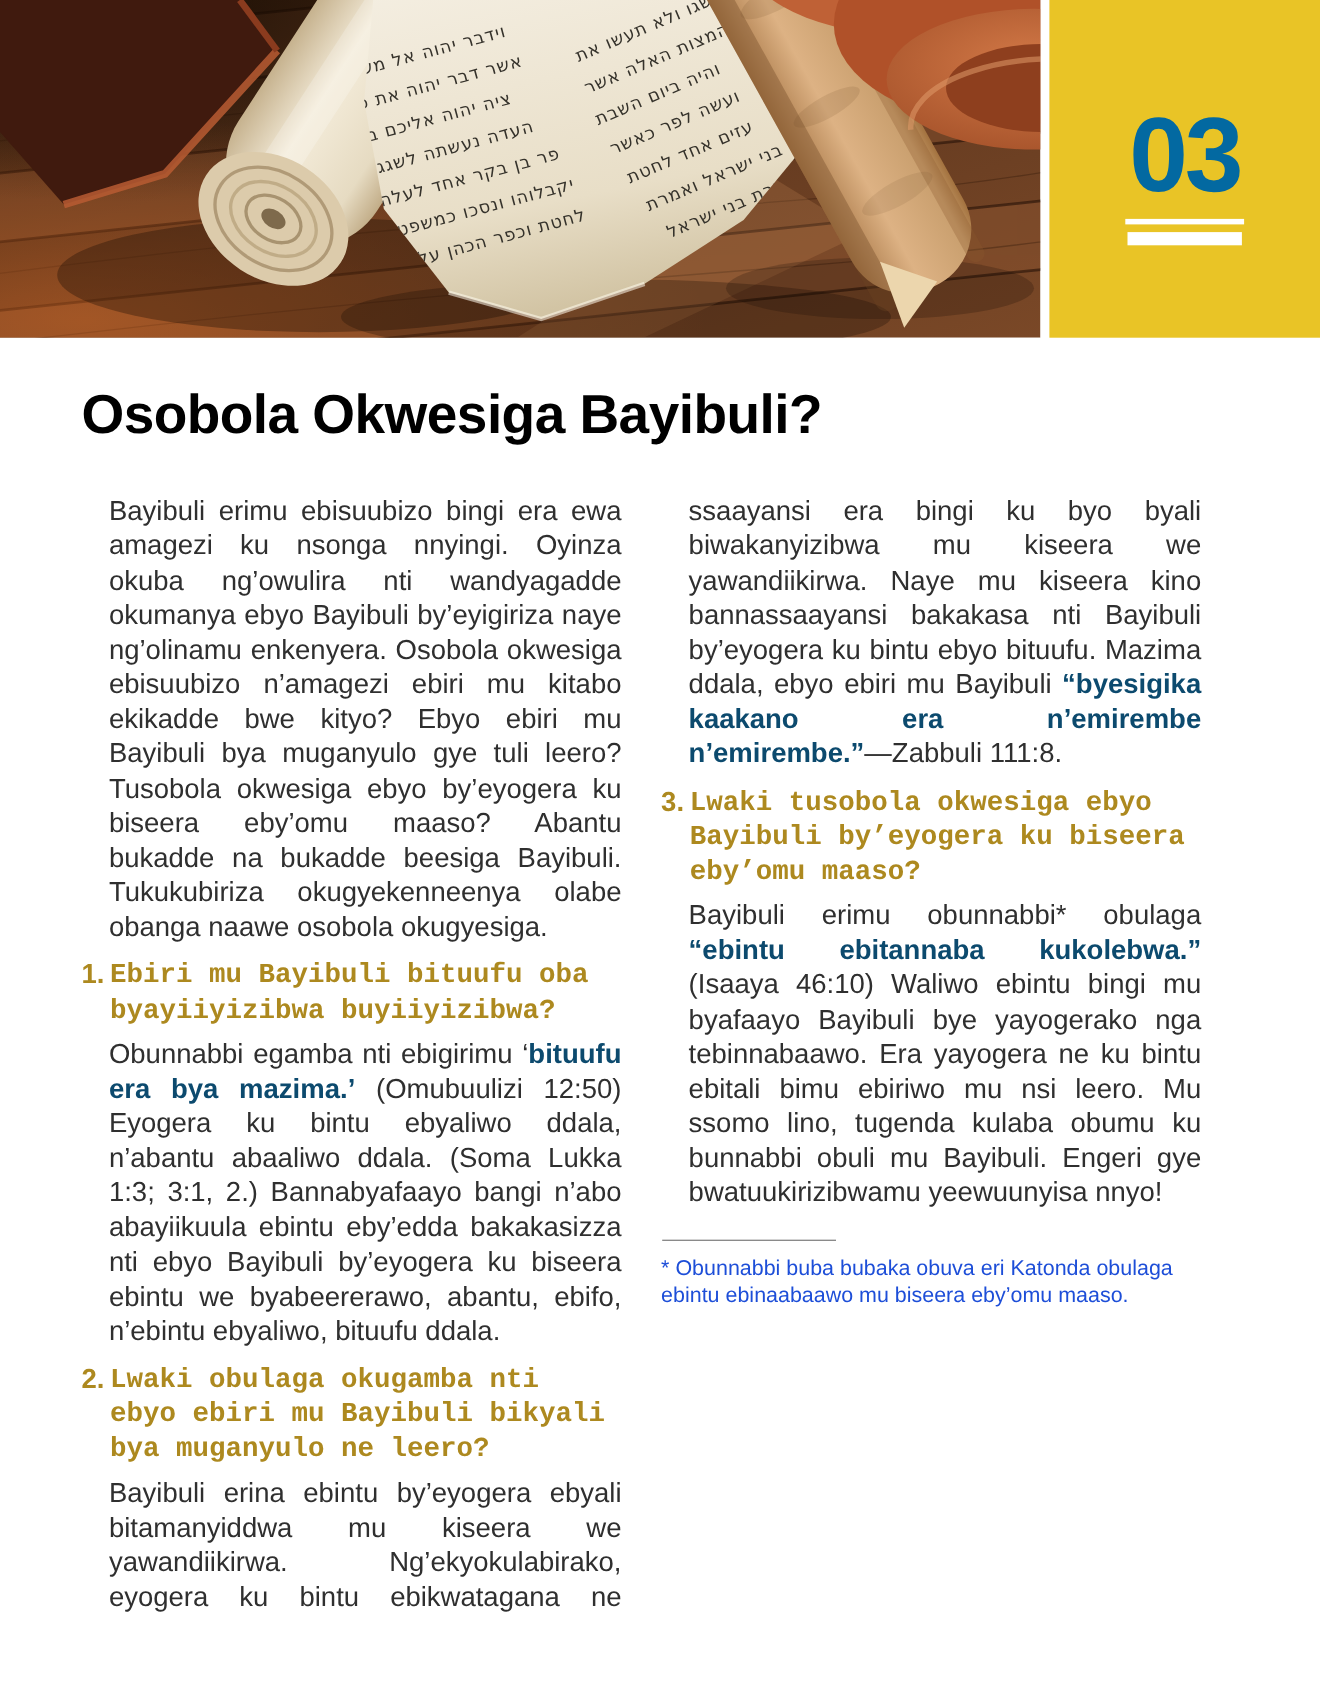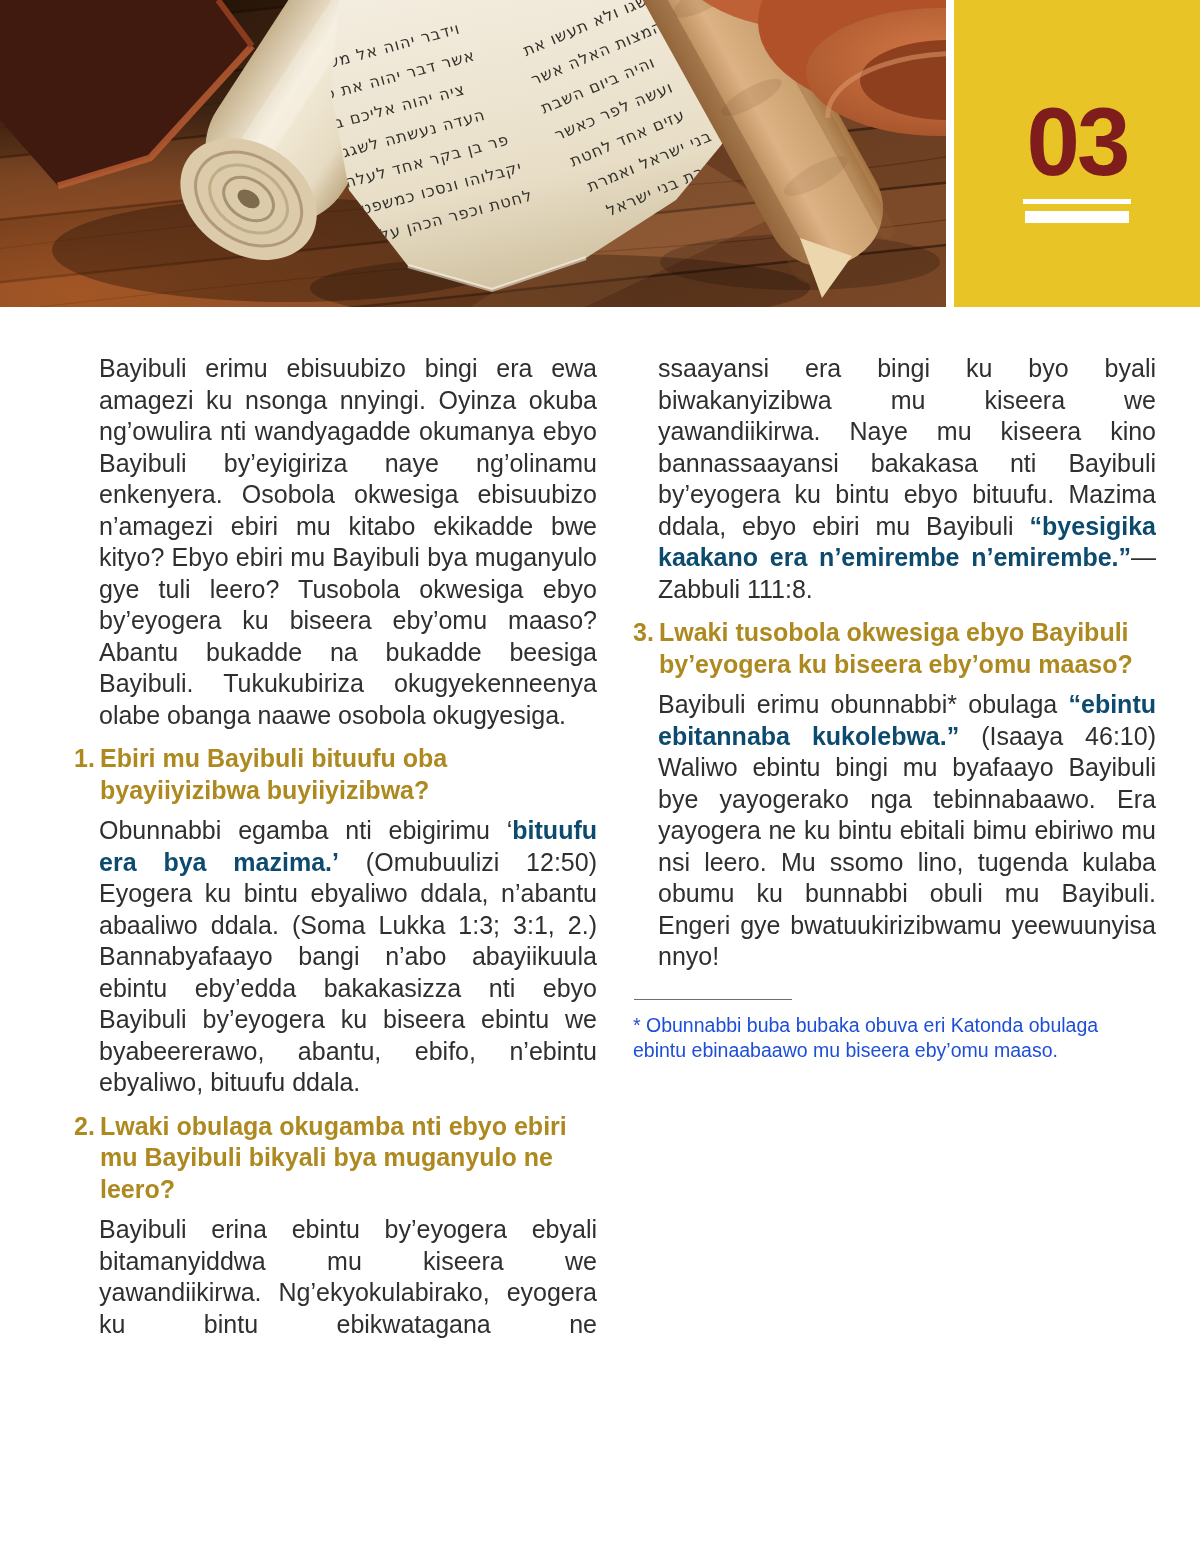--- a/index.html
+++ b/index.html
@@ -5,45 +5,45 @@
   html,body { margin:0; padding:0; background:#ffffff; }
   .page {
     width:1200px; height:1543px; position:relative; background:#fff;
     overflow:hidden; font-family:"Liberation Sans", sans-serif; color:#2f2f2f;
   }
   
   .hero { display:flex; height:307px; width:1200px; }
   .hero-photo { width:946px; height:307px; display:block; flex:0 0 946px; }
   .hero-gap { width:8px; flex:0 0 8px; background:#fff; }
   .badge {
-    flex:1; background:#e9c426; color:#7f1d1d;
+    flex:1; background:#e9c426; color:#0369a1;
     display:flex; flex-direction:column; align-items:center; justify-content:center;
     padding-top:10px;
   }
   .badge-num {
     font-size:96px; font-weight:700; line-height:1; letter-spacing:-3px;
     padding:0 4px 9px; border-bottom:5px solid #fff;
   }
   .badge-bar { width:104px; height:12px; background:#fff; margin-top:7px; }
   
   .page-title {
     margin:44px 74px 0; font-size:50px; font-weight:700; letter-spacing:-0.5px;
     color:#000; line-height:1.05;
   }
   
-  .cols { display:flex; gap:36px; margin:46px 44px 0 74px; font-size:25px; line-height:31.5px; }
+  .cols { display:flex; gap:36px; margin:46px 108px 0 74px; font-size:25px; line-height:31.5px; }
   .col { flex:1; min-width:0; }
   .par { text-align:justify; margin:0 0 12px 25px; }
   .par.jlast { text-align-last:justify; }
   .q {
     display:flex; font-weight:700; color:#ad891f; font-size:25px; line-height:31.5px;
     margin:8px 0 9px;
   }
   .q-num { flex:0 0 26px; }
-  .q-text { flex:1; }
+  .q-text { flex:1;font-family:Liberation Mono, monospace; }
   b { font-weight:700; color:#0c4a6e; }
   .footnote { margin-top:26px; font-size:19.5px; line-height:25.5px; color:#1d4ed8; }
   .fn-rule { width:158px; height:1px; background:#6e6e6e; margin:0 0 13px 1px; }
   
   .heb { font-family:"DejaVu Sans", sans-serif; font-size:16px; letter-spacing:1px; }
 </style>
 </head>
 <body>
 
 <div class="page">
@@ -187,20 +187,21 @@
     </svg>
 
     <div class="hero-gap"></div>
 
     <div class="badge">
       <div class="badge-num">03</div>
       <div class="badge-bar"></div>
     </div>
   </div>
 
+  <h1 class="page-title">Osobola Okwesiga Bayibuli?</h1>
 
   <div class="cols">
 
     <div class="col">
       <p class="par">Bayibuli erimu ebisuubizo bingi era ewa amagezi ku nsonga nnyingi. Oyinza okuba ng’owulira nti wandyagadde okumanya ebyo Bayibuli by’eyigiriza naye ng’olinamu enkenyera. Osobola okwesiga ebisuubizo n’amagezi ebiri mu kitabo ekikadde bwe kityo? Ebyo ebiri mu Bayibuli bya muganyulo gye tuli leero? Tusobola okwesiga ebyo by’eyogera ku biseera eby’omu maaso? Abantu bukadde na bukadde beesiga Bayibuli. Tukukubiriza okugyekenneenya olabe obanga naawe osobola okugyesiga.</p>
 
       <div>
         <h2 class="q">
           <span class="q-num">1.</span>
           <span class="q-text">Ebiri mu Bayibuli bituufu oba byayiiyizibwa buyiiyizibwa?</span>

